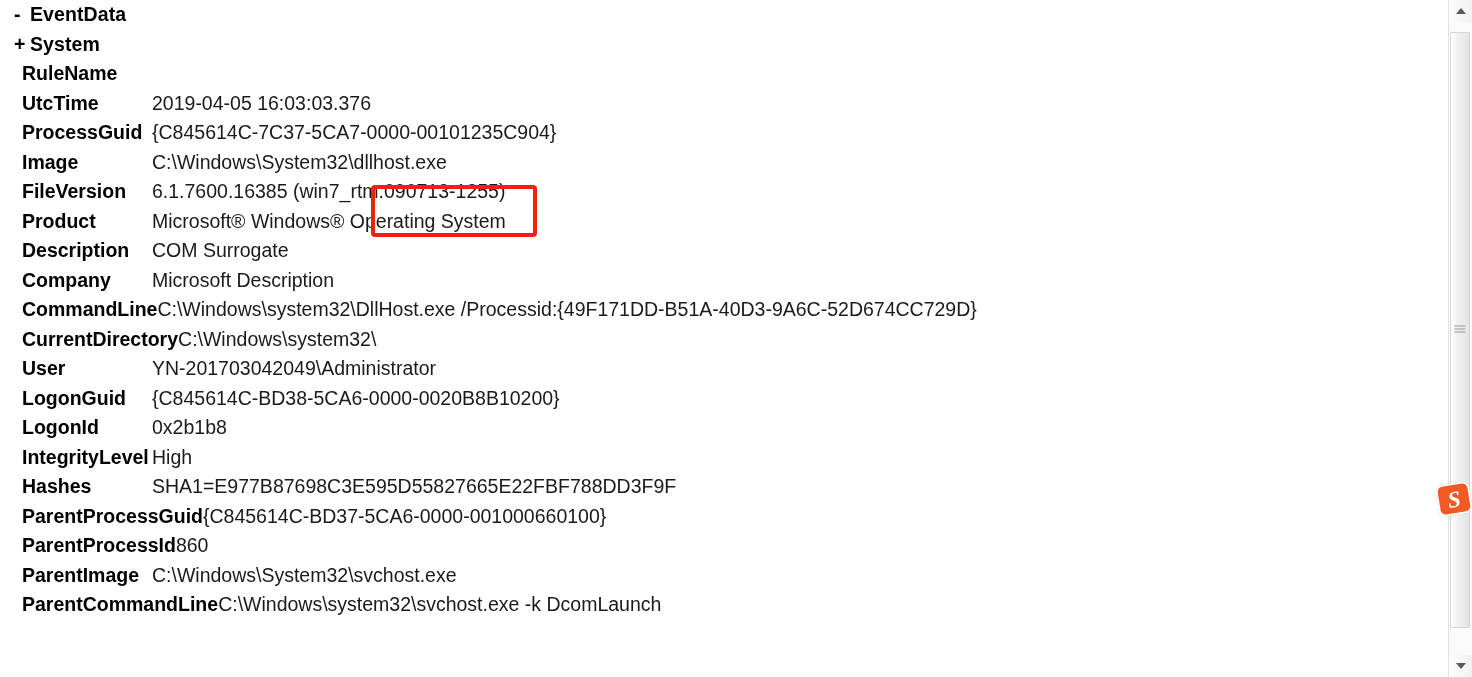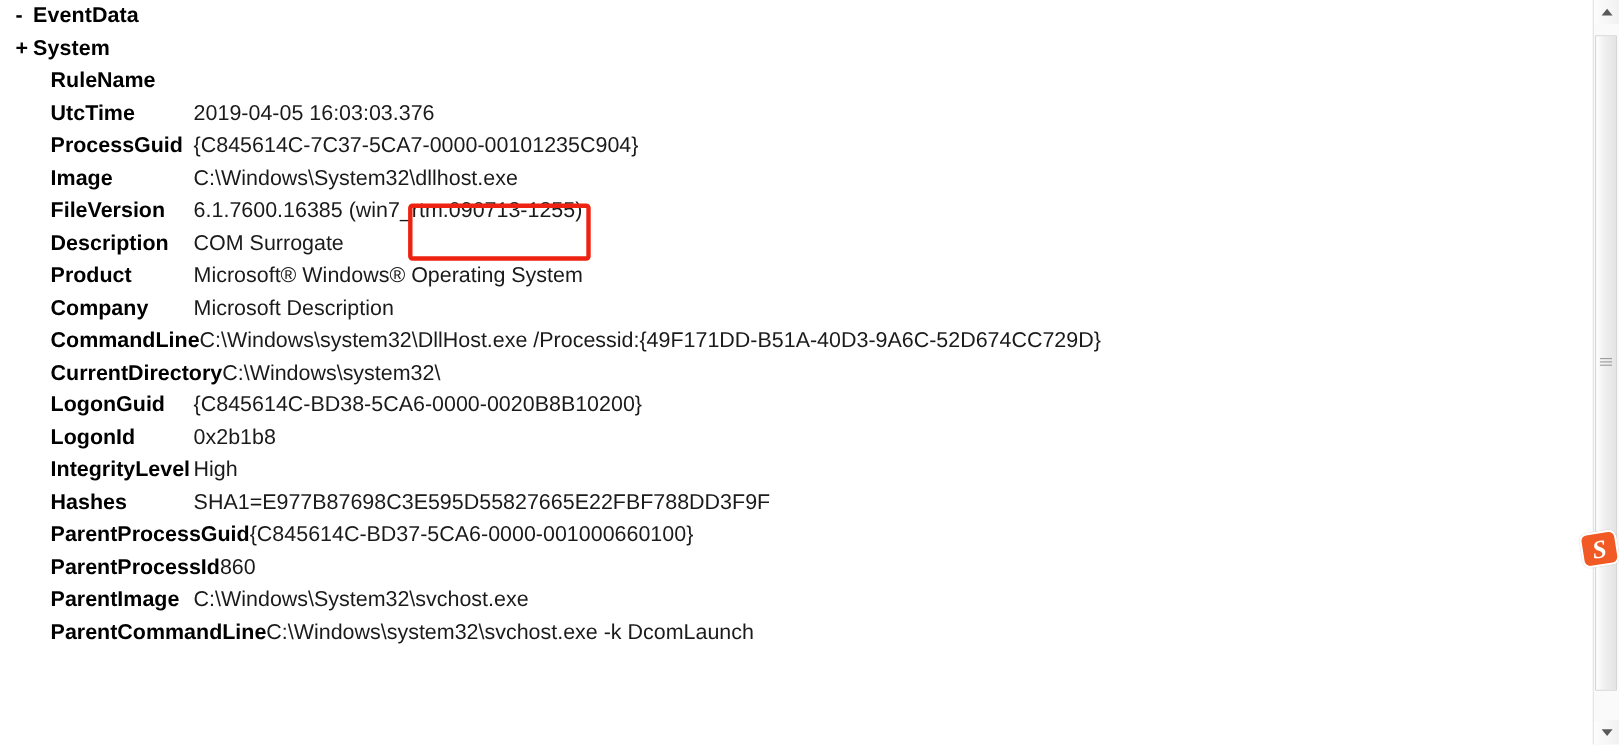--- a/index.html
+++ b/index.html
@@ -56,21 +56,21 @@
     font-weight: bold;
     color: #000000;
   }
   .tree-label {
     font-weight: bold;
     color: #000000;
   }
 
   
   .field-row {
-    padding-left: 46px;
+    padding-left: 22px;
     display: block;
   }
   .field-name {
     display: inline-block;
     min-width: 130px;
     font-weight: bold;
     color: #000000;
     vertical-align: baseline;
   }
   .field-value {
@@ -198,25 +198,26 @@
 
     <div class="node-row tree-node">
       <span class="tree-toggle">+</span><span class="tree-label">System</span>
     </div>
 
     <div class="node-row field-row"><span class="field-name">RuleName</span><span class="field-value"></span></div>
     <div class="node-row field-row"><span class="field-name">UtcTime</span><span class="field-value">2019-04-05 16:03:03.376</span></div>
     <div class="node-row field-row"><span class="field-name">ProcessGuid</span><span class="field-value">{C845614C-7C37-5CA7-0000-00101235C904}</span></div>
     <div class="node-row field-row"><span class="field-name">Image</span><span class="field-value">C:\Windows\System32\dllhost.exe</span></div>
     <div class="node-row field-row"><span class="field-name">FileVersion</span><span class="field-value">6.1.7600.16385 (win7_rtm.090713-1255)</span></div>
+    <div class="node-row field-row"><span class="field-name">Product</span><span class="field-value">Microsoft® Windows® Operating System</span></div>
     <div class="node-row field-row"><span class="field-name">Description</span><span class="field-value">COM Surrogate</span></div>
-    <div class="node-row field-row"><span class="field-name">Product</span><span class="field-value">Microsoft® Windows® Operating System</span></div>
     <div class="node-row field-row"><span class="field-name">Company</span><span class="field-value">Microsoft Description</span></div>
     <div class="node-row field-row"><span class="field-name">CommandLine</span><span class="field-value">C:\Windows\system32\DllHost.exe /Processid:{49F171DD-B51A-40D3-9A6C-52D674CC729D}</span></div>
     <div class="node-row field-row"><span class="field-name">CurrentDirectory</span><span class="field-value">C:\Windows\system32\</span></div>
+    <div class="node-row field-row"><span class="field-name">User</span><span class="field-value">YN-201703042049\Administrator</span></div>
     <div class="node-row field-row"><span class="field-name">LogonGuid</span><span class="field-value">{C845614C-BD38-5CA6-0000-0020B8B10200}</span></div>
     <div class="node-row field-row"><span class="field-name">LogonId</span><span class="field-value">0x2b1b8</span></div>
     <div class="node-row field-row"><span class="field-name">IntegrityLevel</span><span class="field-value">High</span></div>
     <div class="node-row field-row"><span class="field-name">Hashes</span><span class="field-value">SHA1=E977B87698C3E595D55827665E22FBF788DD3F9F</span></div>
     <div class="node-row field-row"><span class="field-name">ParentProcessGuid</span><span class="field-value">{C845614C-BD37-5CA6-0000-001000660100}</span></div>
     <div class="node-row field-row"><span class="field-name">ParentProcessId</span><span class="field-value">860</span></div>
     <div class="node-row field-row"><span class="field-name">ParentImage</span><span class="field-value">C:\Windows\System32\svchost.exe</span></div>
     <div class="node-row field-row"><span class="field-name">ParentCommandLine</span><span class="field-value">C:\Windows\system32\svchost.exe -k DcomLaunch</span></div>
 
   </div>

